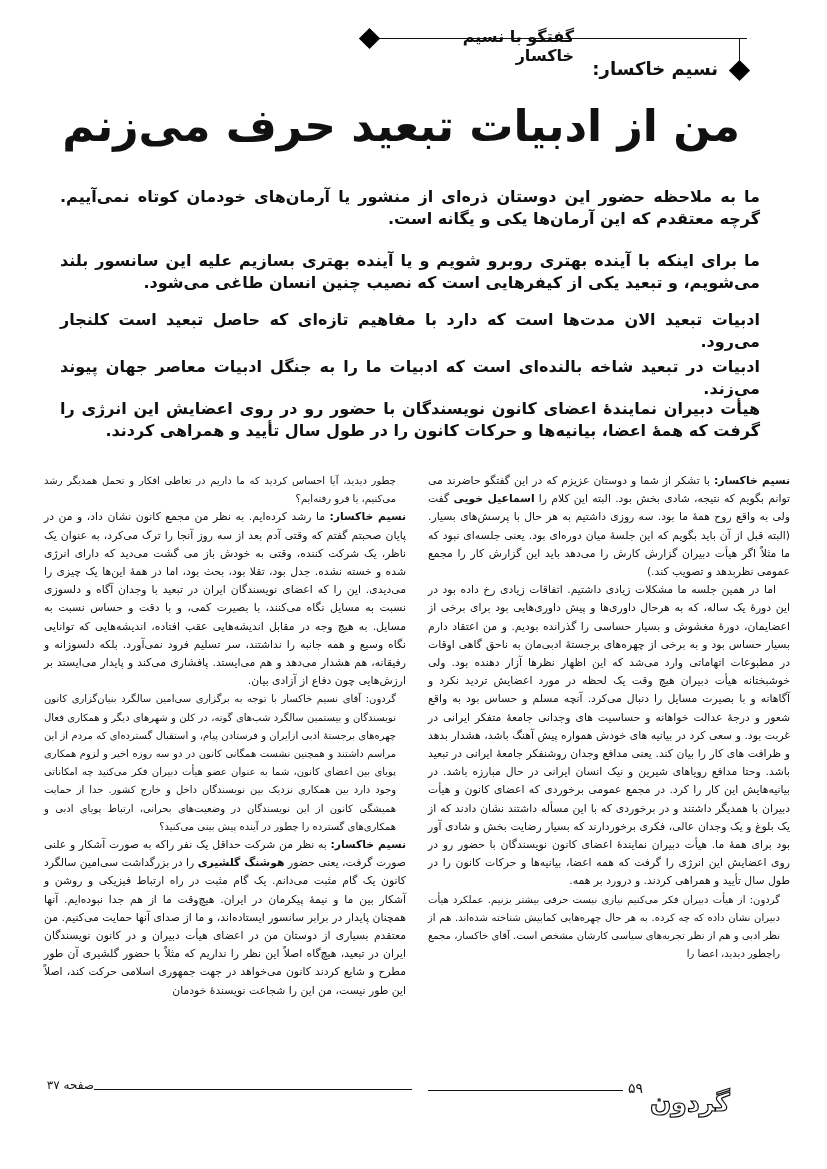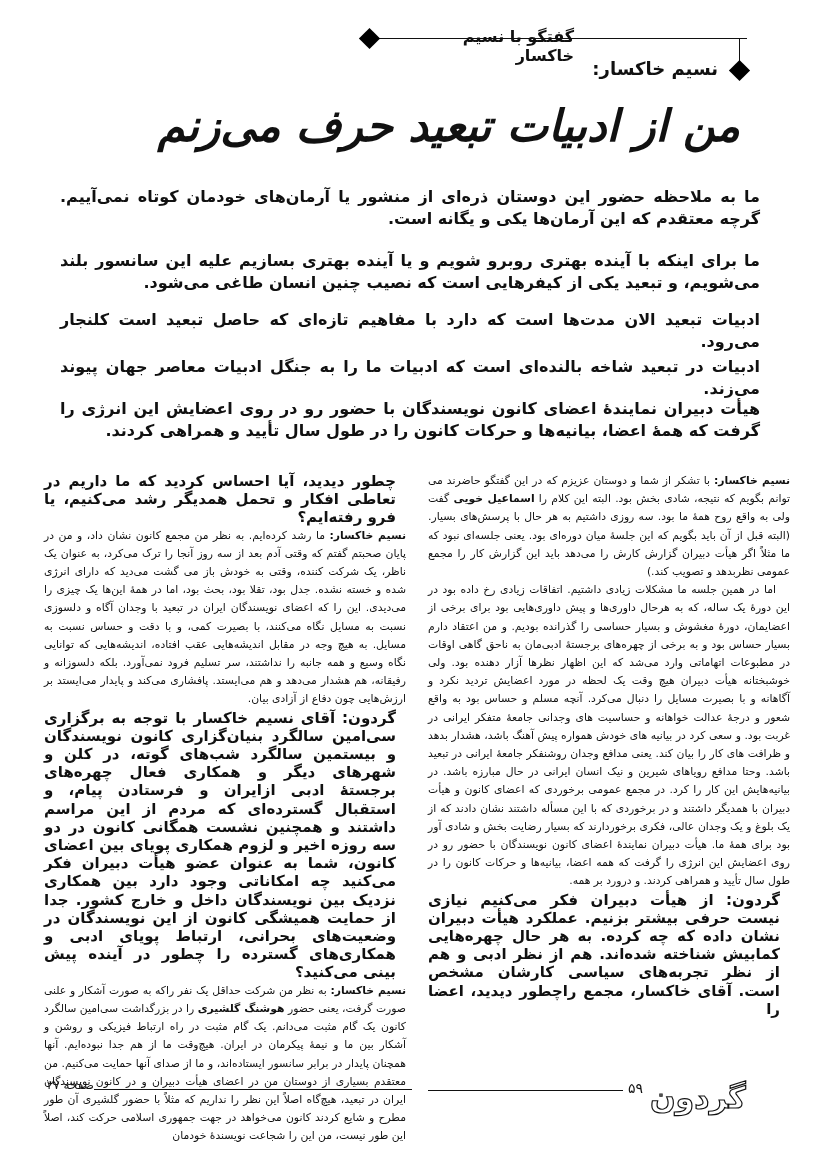--- a/index.html
+++ b/index.html
@@ -7,40 +7,40 @@
        font-family:"DejaVu Sans","Liberation Sans",sans-serif;}
   .rtl{direction:rtl;unicode-bidi:embed;}
   
   .hdr-line{position:absolute;top:38px;left:370px;width:377px;height:1px;background:#111;}
   .hdr-vline{position:absolute;top:38px;left:739px;width:1px;height:28px;background:#111;}
   .diamond{position:absolute;width:15px;height:15px;background:#000;transform:rotate(45deg);}
   .d1{left:362px;top:31px;}
   .d2{left:732px;top:63px;}
   .section-label{position:absolute;top:27px;left:404px;width:170px;font-size:16px;font-weight:bold;text-align:right;}
   .kicker{position:absolute;top:58px;left:480px;width:238px;font-size:18px;font-weight:bold;text-align:right;}
-  .headline{position:absolute;top:94px;left:40px;width:700px;font-size:44px;font-weight:900;text-align:right;letter-spacing:-1px;line-height:64px;font-style:italic;}
+  .headline{position:absolute;top:94px;left:40px;width:700px;font-size:44px;font-weight:900;text-align:right;letter-spacing:-1px;line-height:64px;}
   
   .lead{position:absolute;left:60px;width:700px;font-size:16px;font-weight:bold;line-height:22px;text-align:justify;}
   .l1{top:186px;} .l2{top:250px;} .l3{top:309px;} .l4{top:356px;} .l5{top:398px;}
   
   .col{position:absolute;top:472px;width:362px;font-size:10.8px;line-height:18.2px;text-align:justify;}
   .col-right{left:428px;}
   .col-left{left:44px;}
   .col p{margin:0;}
-  .q{font-weight:bold;font-size:15px;padding-right:10px;}
+  .q{font-weight:normal;font-size:10px;padding-right:10px;}
   .indent{text-indent:14px;}
   b.nm{font-weight:bold;}
   
   .foot-left{position:absolute;top:1078px;left:44px;width:380px;height:20px;}
   .foot-left .line{position:absolute;top:11px;left:50px;width:318px;height:1px;background:#111;}
   .foot-left .pg{position:absolute;top:0;left:0;font-size:12px;width:50px;}
   .foot-right{position:absolute;top:1072px;left:428px;width:362px;height:30px;}
   .foot-right .line{position:absolute;top:18px;left:0;width:195px;height:1px;background:#111;}
   .foot-right .pg{position:absolute;top:8px;left:200px;font-size:14px;}
-  .logo{position:absolute;top:8px;left:222px;font-size:30px;font-weight:bold;color:#fff;
+  .logo{position:absolute;top:16px;left:222px;font-size:25px;font-weight:bold;color:#fff;
         -webkit-text-stroke:1.2px #111;letter-spacing:1px;}
 </style>
 </head>
 <body>
 
 <div class="hdr-line"></div>
 <div class="hdr-vline"></div>
 <div class="diamond d1"></div>
 <div class="diamond d2"></div>
 <div class="section-label rtl">گفتگو با نسیم خاکسار</div>

